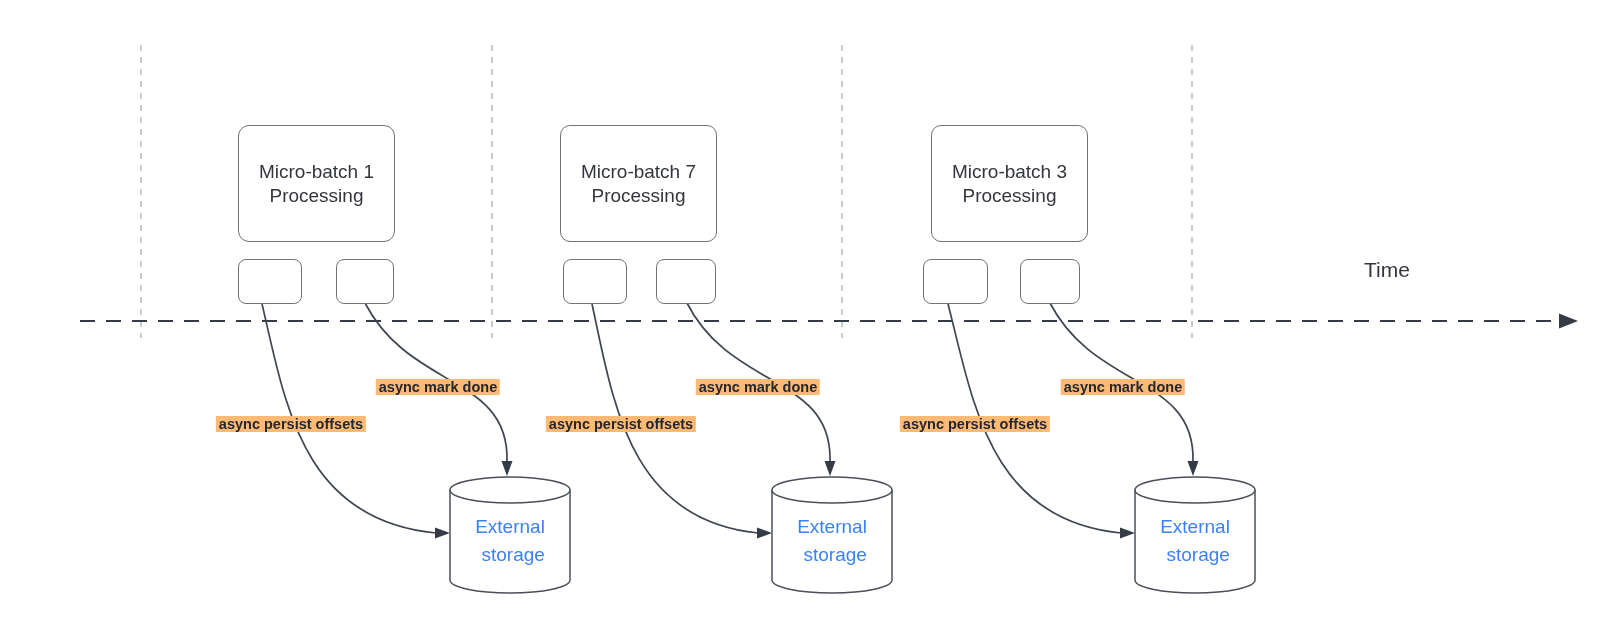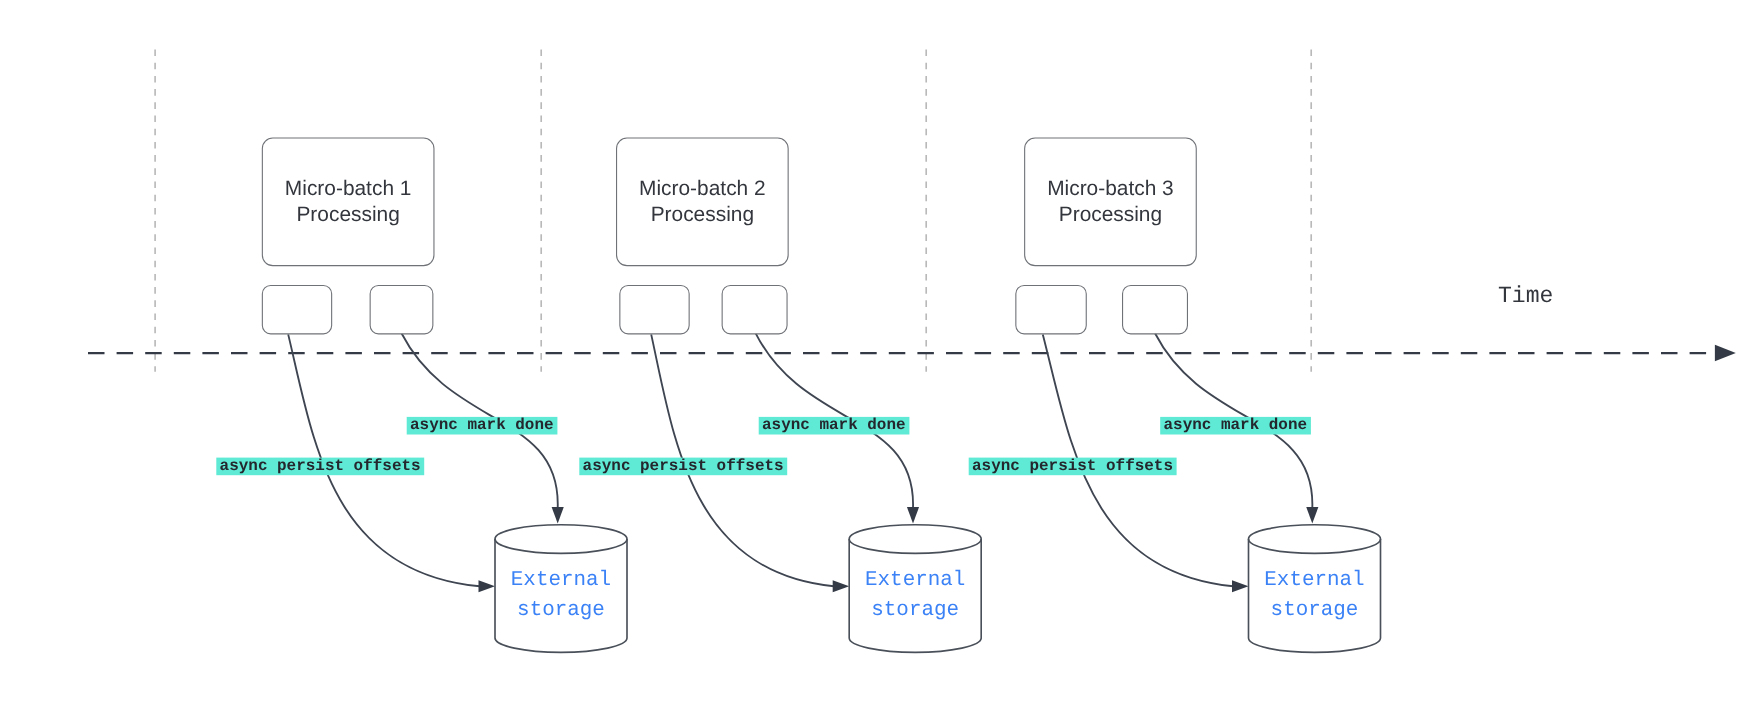--- a/index.html
+++ b/index.html
@@ -31,27 +31,26 @@
     height:45px;
     border:1.5px solid #6f7277;
     border-radius:8px;
     background:#ffffff;
     box-sizing:border-box;
     z-index:1;
   }
   .label {
     position:absolute;
     transform:translate(-50%,-50%);
-    text-align:center;
+    text-align:right;
     z-index:2;
-    font-family:Liberation Mono, monospace;
   }
   .arrow-label {
     font-size:14.5px; font-weight:bold; color:#24272e;
-    background:#5eead4; padding:0 3px; white-space:nowrap;
+    background:#fdba74; padding:0 3px; white-space:nowrap;
   }
   .storage-label {
     font-size:19px; line-height:1.45; color:#3b82f6; white-space:pre-line;
   }
   .time-label { font-size:21px; color:#33363d; }
 </style>
 </head>
 <body>
 
 <div id="canvas">
@@ -88,26 +87,26 @@
     <g>
       <path d="M772,490 A60,13 0 0 1 892,490 L892,580 A60,13 0 0 1 772,580 Z" fill="#ffffff" stroke="#4a5059" stroke-width="1.5"></path>
       <path d="M772,490 A60,13 0 0 0 892,490" fill="none" stroke="#4a5059" stroke-width="1.5"></path>
     </g>
     <g>
       <path d="M1135,490 A60,13 0 0 1 1255,490 L1255,580 A60,13 0 0 1 1135,580 Z" fill="#ffffff" stroke="#4a5059" stroke-width="1.5"></path>
       <path d="M1135,490 A60,13 0 0 0 1255,490" fill="none" stroke="#4a5059" stroke-width="1.5"></path>
     </g>
   </svg>
 
-  <div class="proc-box" style="left:238px; top:125px;">
+  <div class="proc-box" style="left:238px; top:125px;border-radius:11px;">
     <span class="title">Micro-batch 1
 Processing</span>
   </div>
   <div class="proc-box" style="left:560px; top:125px;">
-    <span class="title">Micro-batch 2
+    <span class="title">Micro-batch 7
 Processing</span>
   </div>
   <div class="proc-box" style="left:919px; top:125px;margin-left:12px;">
     <span class="title">Micro-batch 3
 Processing</span>
   </div>
 
   <div class="mini-box" style="left:238px; top:259px; width:64px;"></div>
   <div class="mini-box" style="left:336px; top:259px; width:58px;"></div>
   <div class="mini-box" style="left:563px; top:259px; width:64px;"></div>

